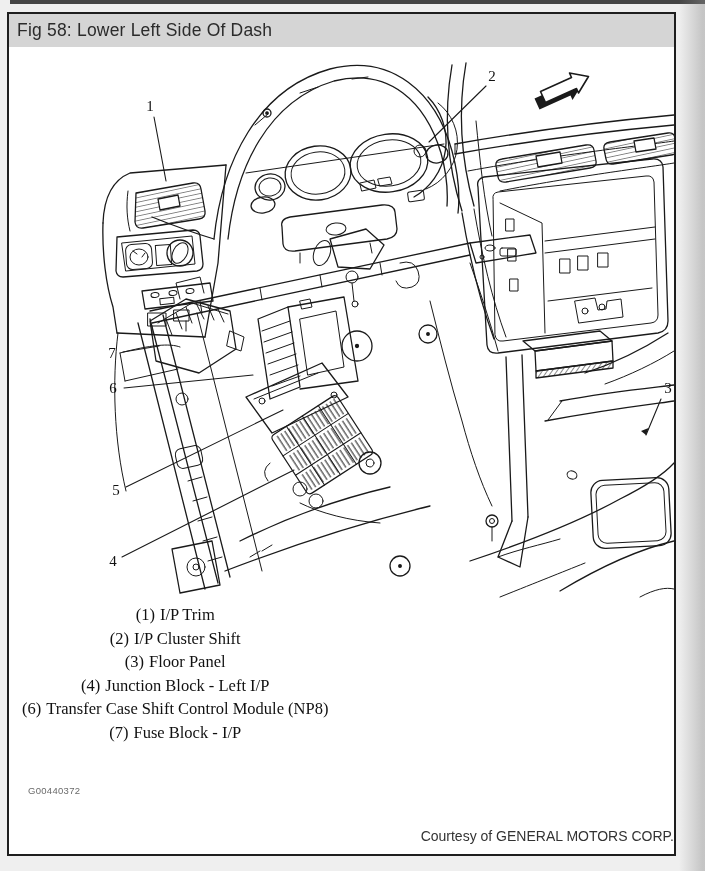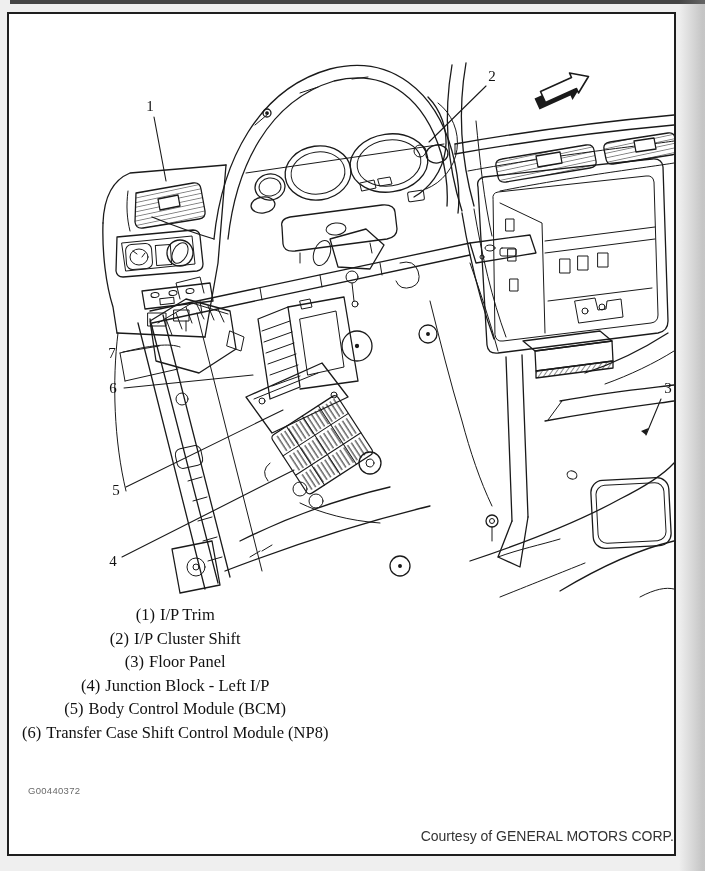--- a/index.html
+++ b/index.html
@@ -50,20 +50,23 @@
     font-size:15px;fill:#111;
   }
 </style>
 </head>
 <body>
 
 <div class="top-strip"></div>
 
 <div class="frame">
 
+  <div class="titlebar">
+    <span>Fig 58: Lower Left Side Of Dash</span>
+  </div>
 
   <svg class="diagram" viewBox="9 46 665 556" xmlns="http://www.w3.org/2000/svg">
     <defs>
       <pattern id="hatchV" patternUnits="userSpaceOnUse" width="4.5" height="4.5" patternTransform="rotate(78)">
         <line x1="0" y1="0" x2="0" y2="4.5" stroke="#1a1a1a" stroke-width="1"></line>
       </pattern>
       <pattern id="hatchD" patternUnits="userSpaceOnUse" width="4" height="4" patternTransform="rotate(35)">
         <line x1="0" y1="0" x2="0" y2="4" stroke="#1a1a1a" stroke-width="1"></line>
       </pattern>
       <pattern id="hatchS" patternUnits="userSpaceOnUse" width="4.5" height="4.5">
@@ -311,22 +314,22 @@
       <text class="co" x="113" y="392">6</text>
       <text class="co" x="112" y="357">7</text>
     </g>
   </svg>
 
   <div class="legend">
     <div><span class="num">(1)</span><span>I/P Trim</span></div>
     <div><span class="num">(2)</span><span>I/P Cluster Shift</span></div>
     <div><span class="num">(3)</span><span>Floor Panel</span></div>
     <div><span class="num">(4)</span><span>Junction Block - Left I/P</span></div>
-    <div><span class="num">(5)</span><span>Body Control Module (BCM)</span></div>
     <div><span class="num">(6)</span><span>Transfer Case Shift Control Module (NP8)</span></div>
+    <div><span class="num">(7)</span><span>Fuse Block - I/P</span></div>
   </div>
 
   <div class="image-code">G00440372</div>
 
   <div class="credit">Courtesy of GENERAL MOTORS CORP.</div>
 
 </div>
 
 <div class="right-shadow"></div>
 

